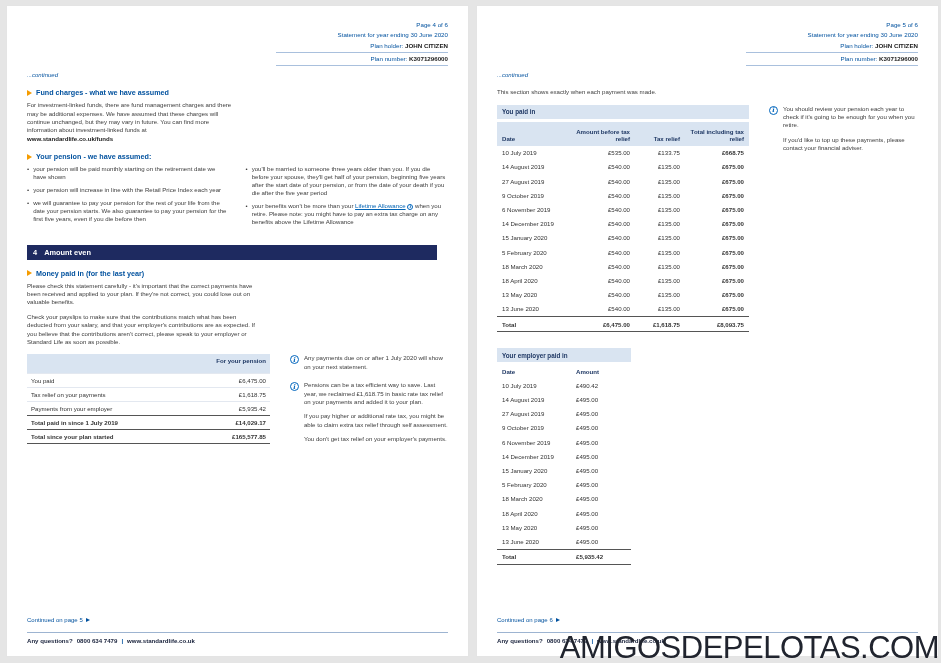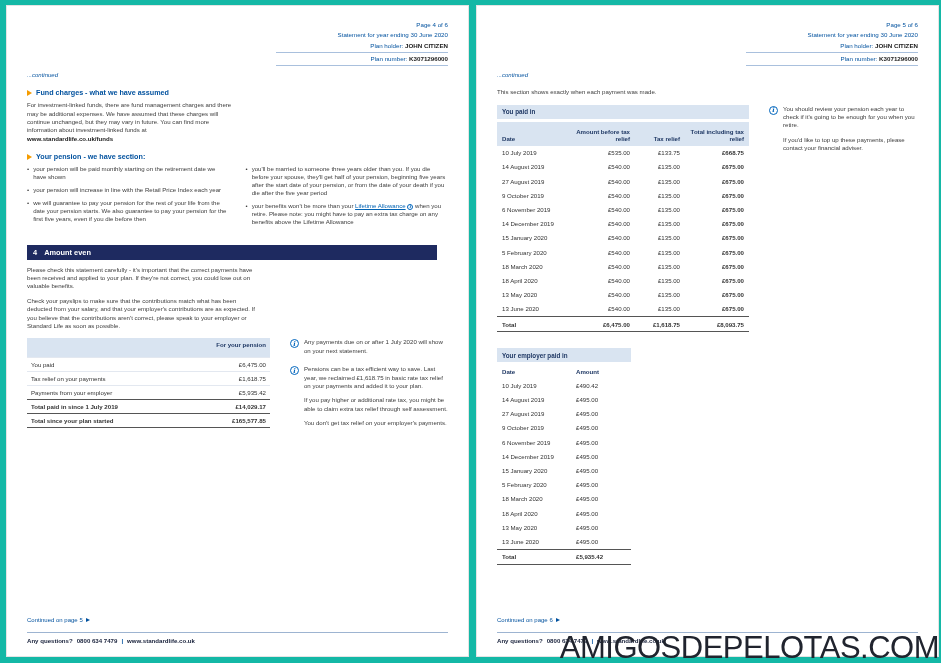--- a/index.html
+++ b/index.html
@@ -1,17 +1,17 @@
 <!DOCTYPE html>
 <html><head>
 <meta charset="utf-8">
 <style>
   * { margin:0; padding:0; box-sizing:border-box; }
   body { font-family:"Liberation Sans", sans-serif; background:#ffffff; }
-  .canvas { position:relative; width:941px; height:663px; background:#14b8a6; overflow:hidden; }
+  .canvas { position:relative; width:941px; height:663px; background:#e5e5e5; overflow:hidden; }
 
   .page { position:absolute; top:5px; height:652px; width:463px; background:#fff;
           border:1px solid #e4e4e4; padding:14px 20px; }
   #page4 { left:6px; }
   #page5 { left:476px; }
 
   
   .page-header { width:172px; margin-left:auto; text-align:right; font-size:6.2px; line-height:1.3; }
   .ph { color:#00519e; padding:1px 0; }
   .ph-rule { border-bottom:1px solid #a9c0dd; padding:1.5px 0 2.5px; }
@@ -111,21 +111,21 @@
     <div class="sec-title">
       <span class="arrow"></span>
       <span class="t">Fund charges - what we have assumed</span>
     </div>
     <div class="body-text w204">
       <span>For investment-linked funds, there are fund management charges and there may be additional expenses. We have assumed that these charges will continue unchanged, but they may vary in future. You can find more information about investment-linked funds at </span><span class="bold-link">www.standardlife.co.uk/funds</span>
     </div>
 
     <div class="sec-title">
       <span class="arrow"></span>
-      <span class="t">Your pension - we have section:</span>
+      <span class="t">Your pension - we have assumed:</span>
     </div>
     <div class="bullets2col">
       <div class="bcol">
 
           <div class="bullet">
             <span class="dot">•</span>
             <span class="bullet-text">your pension will be paid monthly starting on the retirement date we have shown</span>
           </div>
 
           <div class="bullet">
@@ -152,20 +152,24 @@
           </span>
         </div>
       </div>
     </div>
 
     <div class="section-bar">
       <span>4</span>
       <span>Amount even</span>
     </div>
 
+    <div class="sec-title">
+      <span class="arrow"></span>
+      <span class="t">Money paid in (for the last year)</span>
+    </div>
     <div class="body-text w232 para">Please check this statement carefully - it's important that the correct payments have been received and applied to your plan. If they're not correct, you could lose out on valuable benefits.</div>
     <div class="body-text w232 para">Check your payslips to make sure that the contributions match what has been deducted from your salary, and that your employer's contributions are as expected. If you believe that the contributions aren't correct, please speak to your employer or Standard Life as soon as possible.</div>
 
     <div class="cols">
       <div class="sum-table">
         <div class="sum-head">
           <span class="hl">For your pension</span>
         </div>
         <div class="sum-rows">
 

